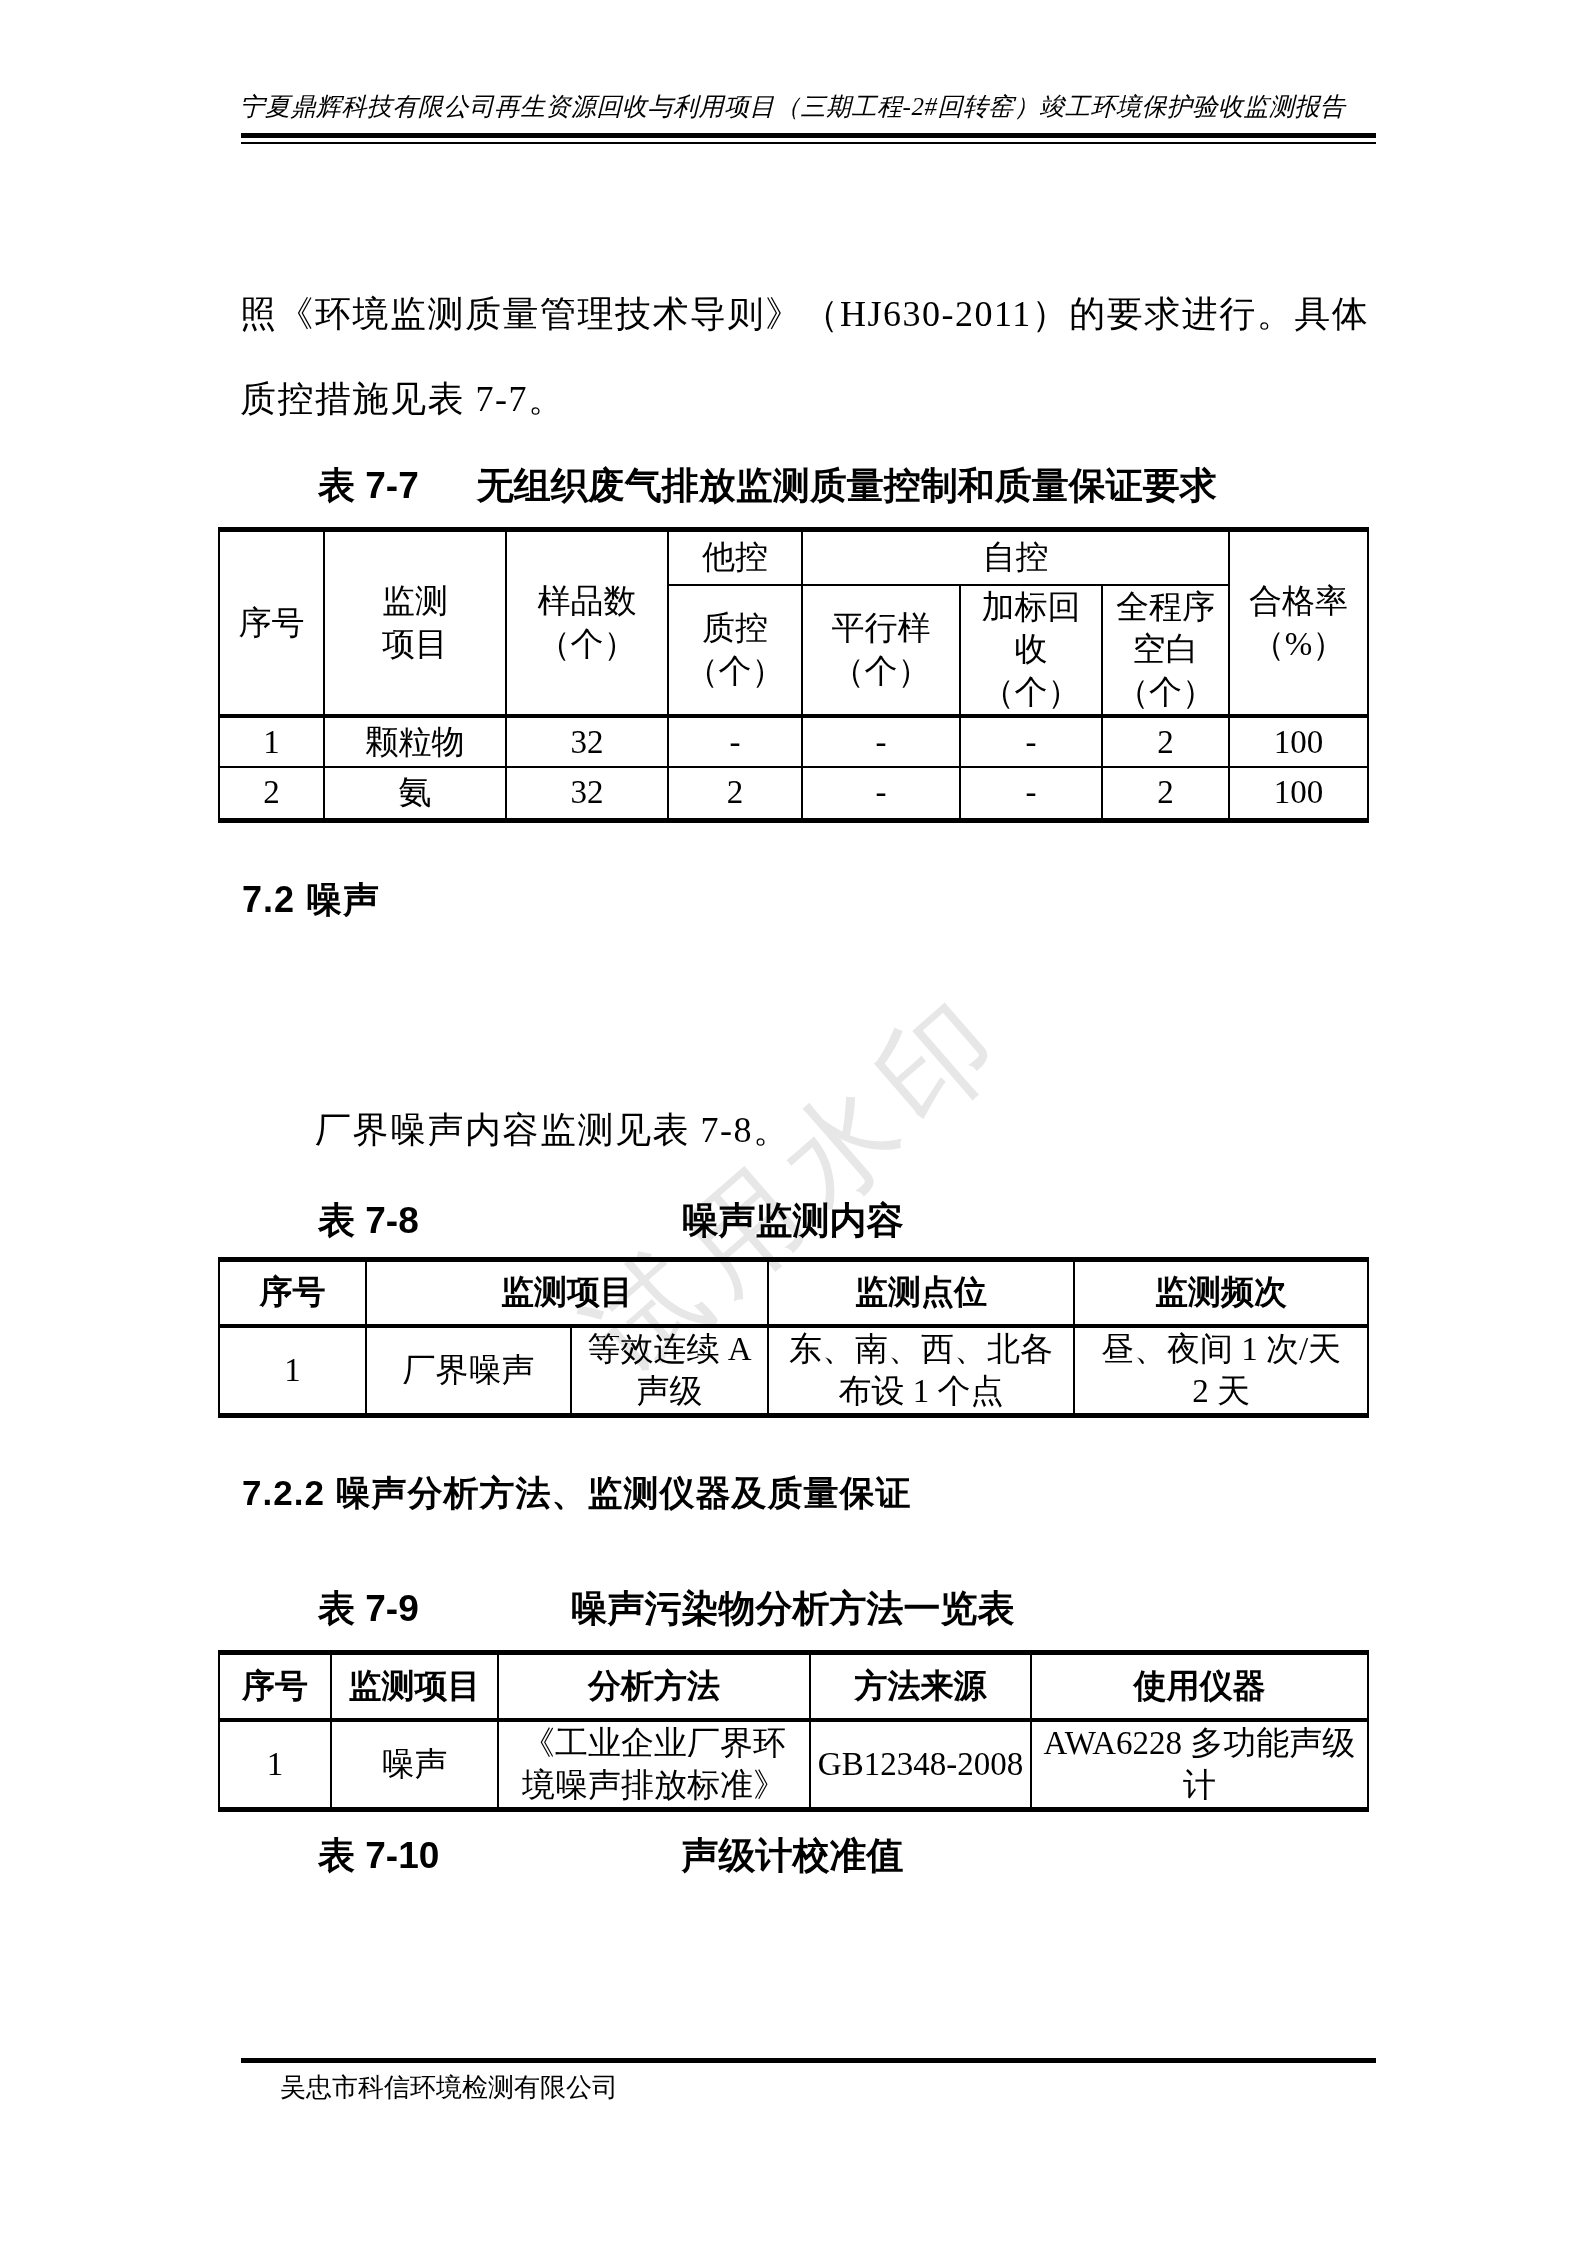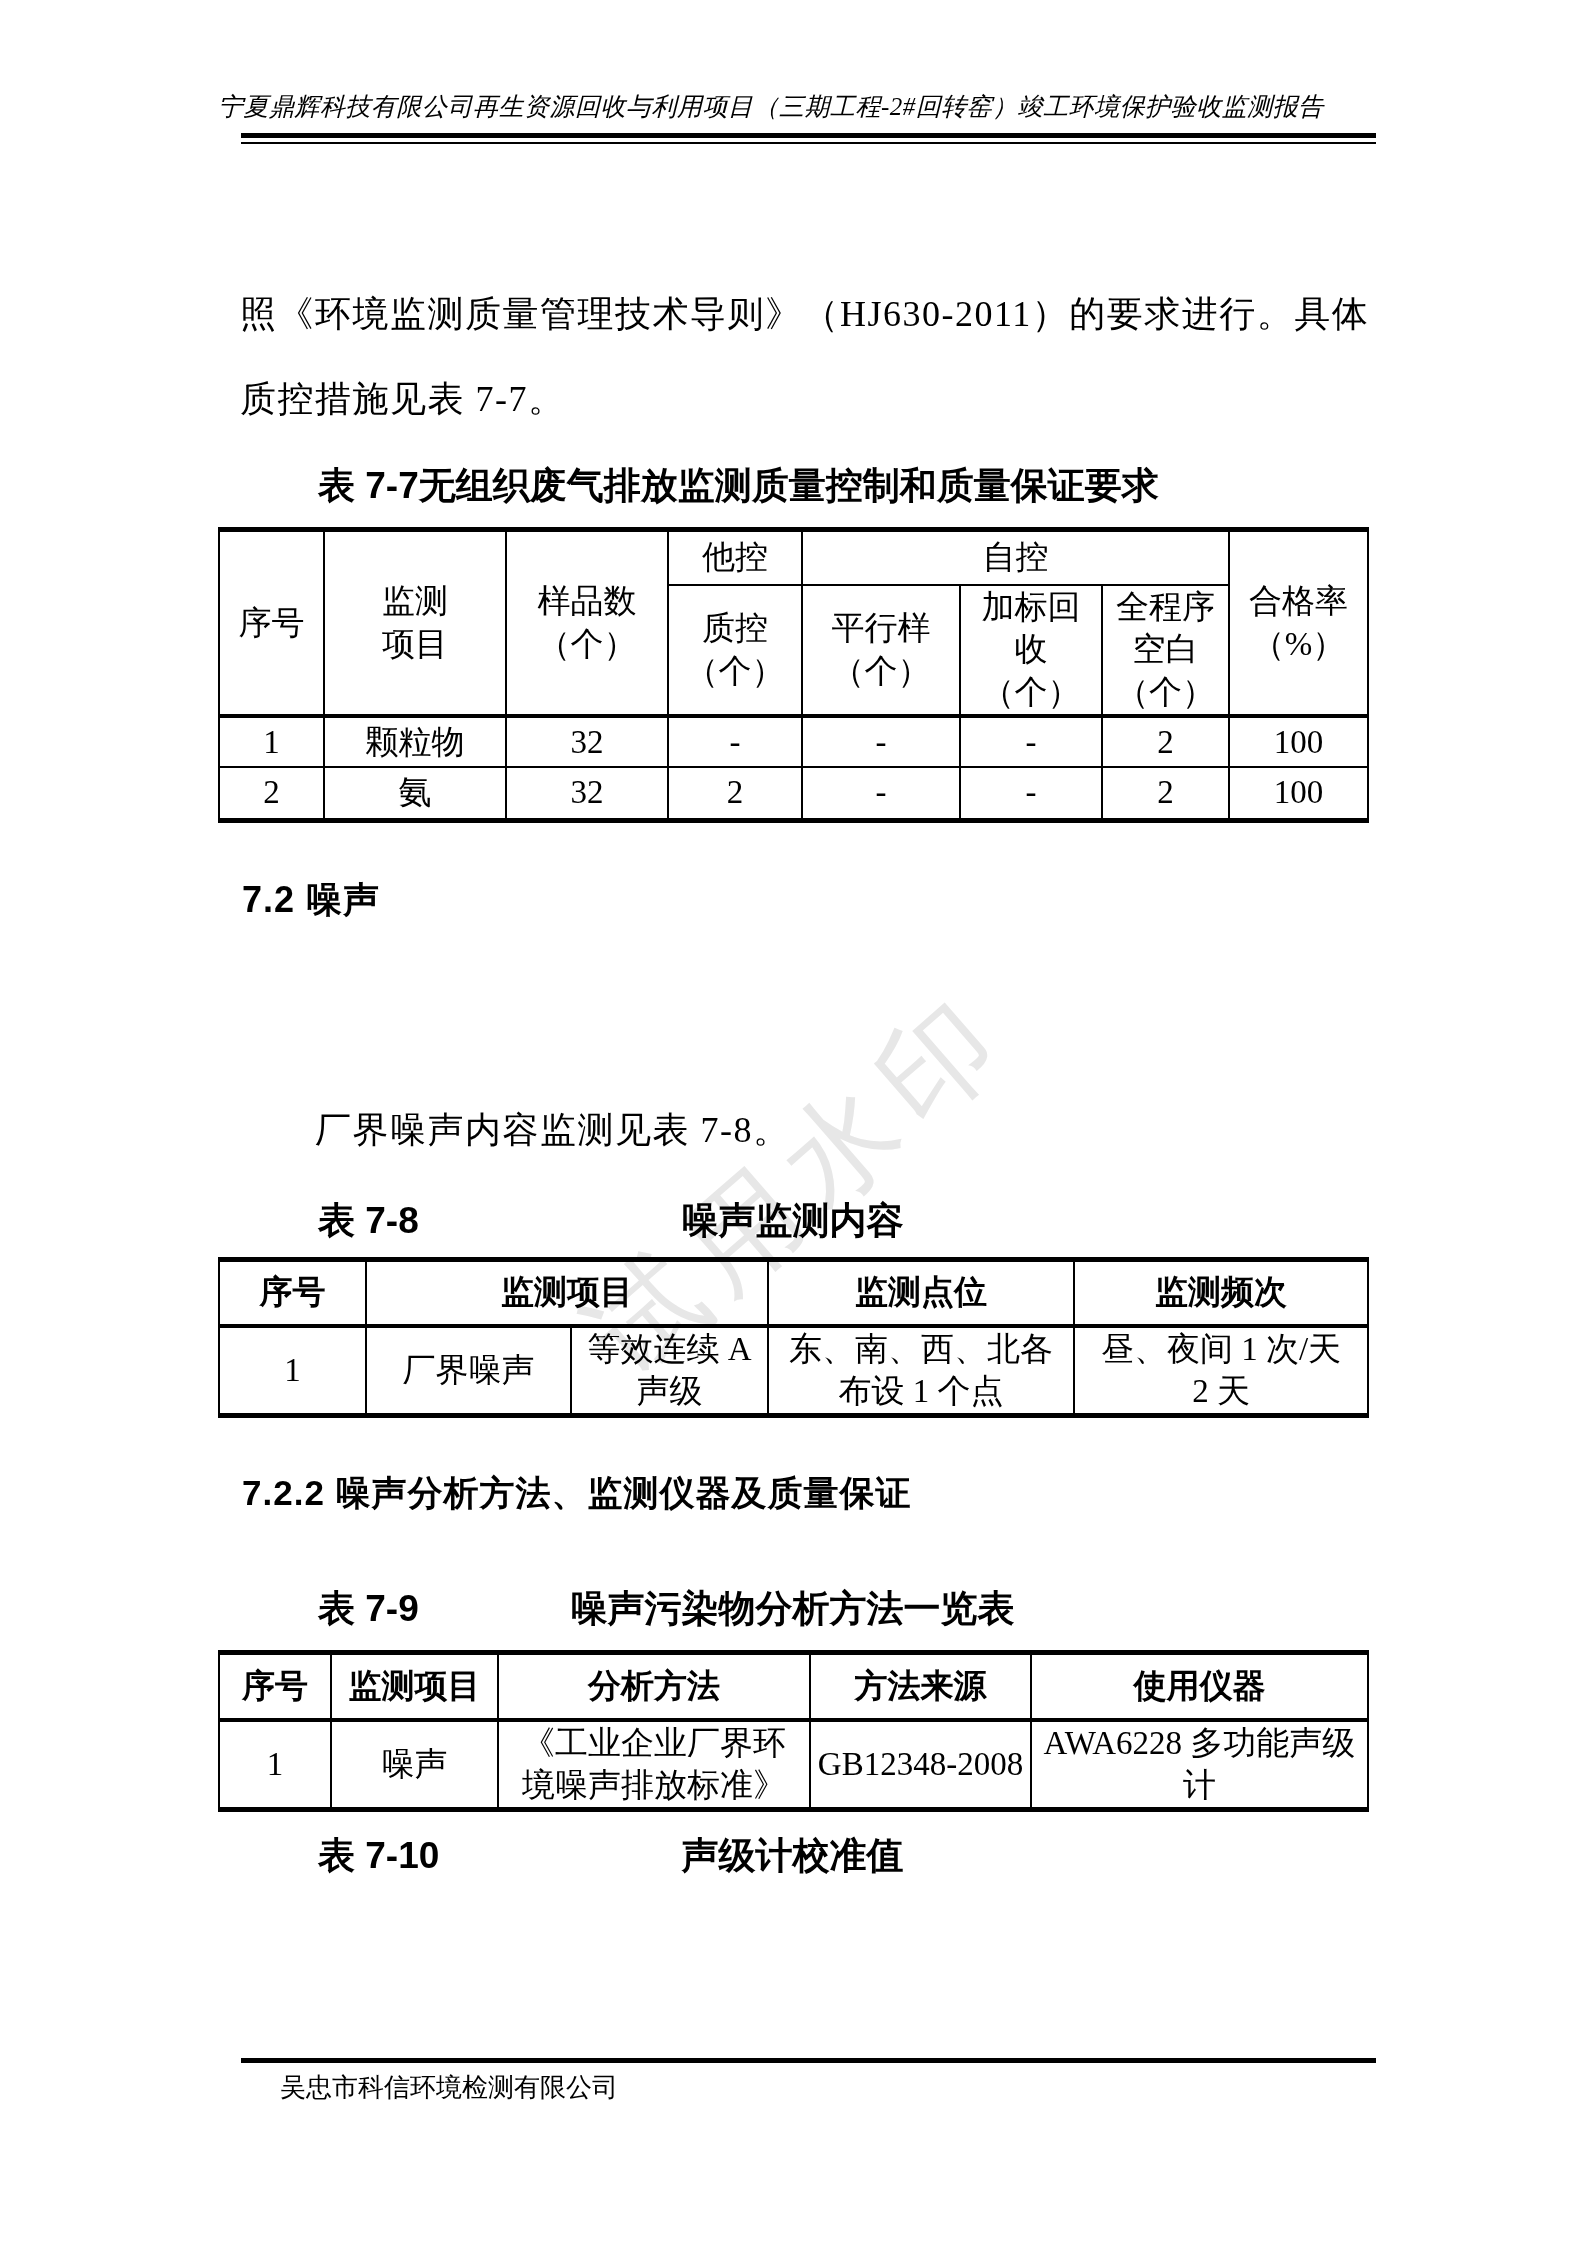--- a/index.html
+++ b/index.html
@@ -18,42 +18,42 @@
     color:#e7e7e7; white-space:nowrap;
     transform:rotate(-41deg); transform-origin:center center;
     font-family:"Liberation Serif","DejaVu Serif",serif;
     z-index:0; user-select:none;
   }
   .layer { position:absolute; inset:0; z-index:1; }
 
   
   #running-head {
     left:218px; top:90px; width:1149px;
-    text-align:left; font-size:25px; font-style:italic;
+    text-align:center; font-size:25px; font-style:italic;
     letter-spacing:0.5px; white-space:nowrap;
   }
   #head-rule {
     left:241px; top:133px; width:1135px; height:4px;
     border-top:5px solid #000; border-bottom:2px solid #000;
   }
 
   .body-line { left:240px; width:1130px; font-size:36px; letter-spacing:1.5px; white-space:nowrap; }
 
   .heading {
     left:242px; font-family:"Liberation Sans","DejaVu Sans",sans-serif;
     font-weight:bold; font-size:35px; white-space:nowrap; letter-spacing:1px;
   }
 
   .tbl-caption {
     left:218px; width:1149px; text-align:center;
     font-family:"Liberation Sans","DejaVu Sans",sans-serif;
     font-weight:bold; font-size:37px; white-space:nowrap;
   }
   .tbl-caption .cap-label { position:absolute; left:100px; top:0; }
-  .cap-flex { left:318px; display:flex; 
+  .cap-flex { left:318px; display:flex; gap:58px;
     font-family:"Liberation Sans","DejaVu Sans",sans-serif;
     font-weight:bold; font-size:37px; white-space:nowrap; }
 
   
   table.doc-table {
     position:absolute; border-collapse:collapse; table-layout:fixed;
     font-size:33px; line-height:1.3; text-align:center;
   }
   table.doc-table td, table.doc-table th {
     border:2px solid #000; padding:0 5px; vertical-align:middle;

